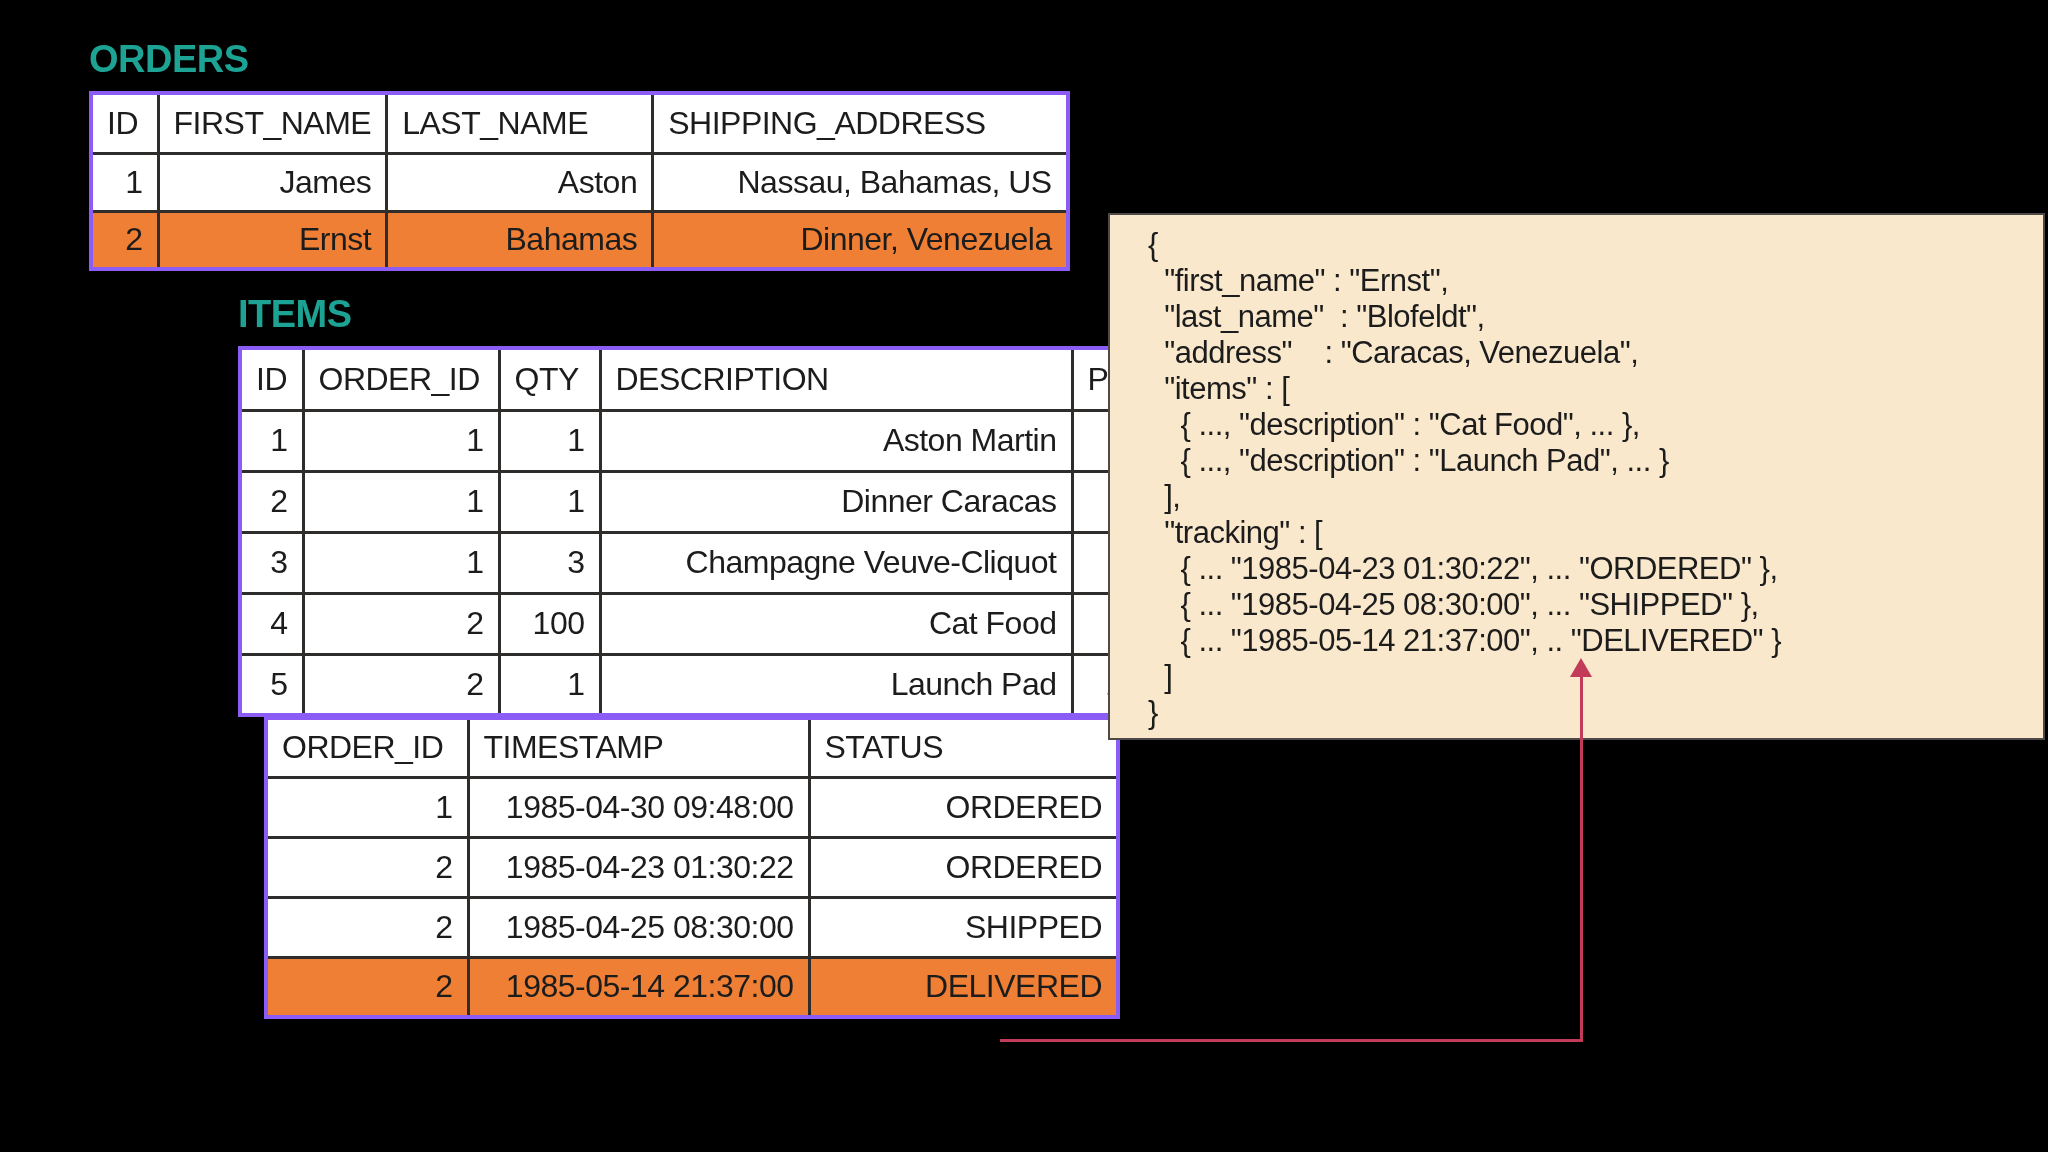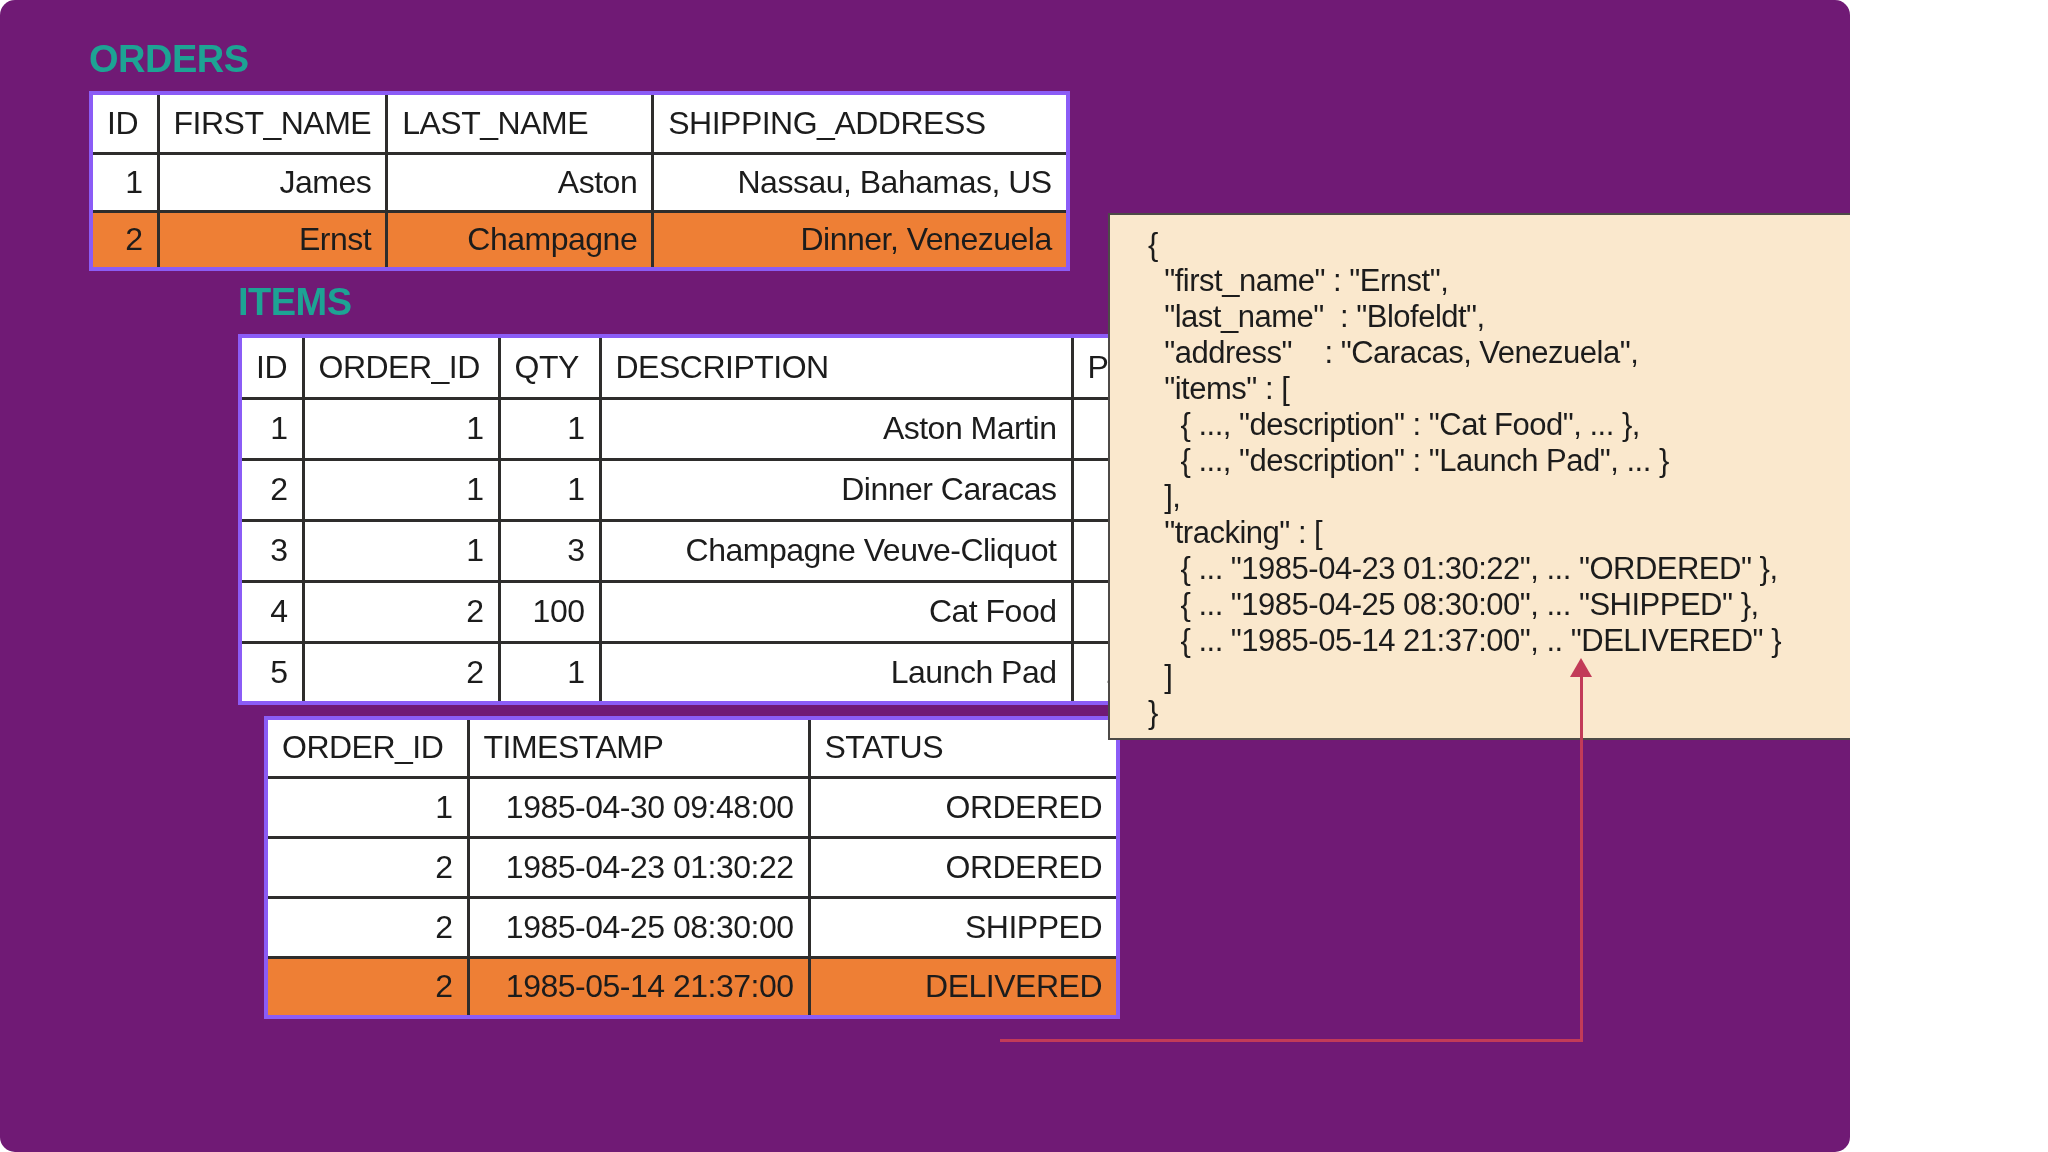--- a/index.html
+++ b/index.html
@@ -1,18 +1,18 @@
 <!DOCTYPE html>
 <html><head>
 <meta charset="utf-8">
 <style>
   html,body{margin:0;padding:0;background:#ffffff;}
   .canvas{
-    position:relative;width:1850px;height:1152px;background:#701a75;overflow:hidden;
-    font-family:"Liberation Sans","DejaVu Sans",sans-serif;color:#1c1c1c;border-radius:15px;
+    position:relative;width:2048px;height:1152px;background:#000000;overflow:hidden;
+    font-family:"Liberation Sans","DejaVu Sans",sans-serif;color:#1c1c1c;
   }
   .tbl-title{
     font-size:38px;line-height:38px;font-weight:700;color:#1da394;
     letter-spacing:-0.5px;margin:0 0 13px 0;
   }
   table{
     border-collapse:collapse;background:#ffffff;table-layout:fixed;
     border:4px solid #8b5cf6;
   }
   th,td{
@@ -21,21 +21,21 @@
     letter-spacing:-0.5px;vertical-align:middle;
   }
   th{text-align:left;}
   td.num{text-align:right;}
   td.txt{text-align:right;}
   tr.hl td{background:#ee7f35;}
   
   #orders-block{position:absolute;left:89px;top:40px;z-index:1;}
   #orders-table tr{height:58px;}
   #orders-table thead tr{height:60px;}
-  #items-block{position:absolute;left:190px;top:283px;z-index:1;padding-left:48px;}
+  #items-block{position:absolute;left:190px;top:295px;z-index:1;padding-left:48px;}
   #items-table tr{height:61px;}
   #items-table thead tr{height:62px;}
   #tracking-block{position:absolute;left:264px;top:716px;z-index:1;}
   #tracking-table tr{height:60px;}
   #tracking-table thead tr{height:59px;}
   
   #json-panel{
     position:absolute;left:1108px;top:213px;width:937px;height:527px;
     background:#fae8cd;border:2px solid #4d4a47;box-sizing:border-box;z-index:2;
   }
@@ -80,21 +80,21 @@
       <tbody>
         <tr>
           <td class="num">1</td>
           <td class="txt">James</td>
           <td class="txt">Aston</td>
           <td class="txt">Nassau, Bahamas, US</td>
         </tr>
         <tr class="hl">
           <td class="num">2</td>
           <td class="txt">Ernst</td>
-          <td class="txt">Champagne</td>
+          <td class="txt">Bahamas</td>
           <td class="txt">Dinner, Venezuela</td>
         </tr>
       </tbody>
     </table>
   </div>
 
   <div id="items-block">
     <div class="tbl-title">ITEMS</div>
     <table id="items-table">
       <colgroup>

